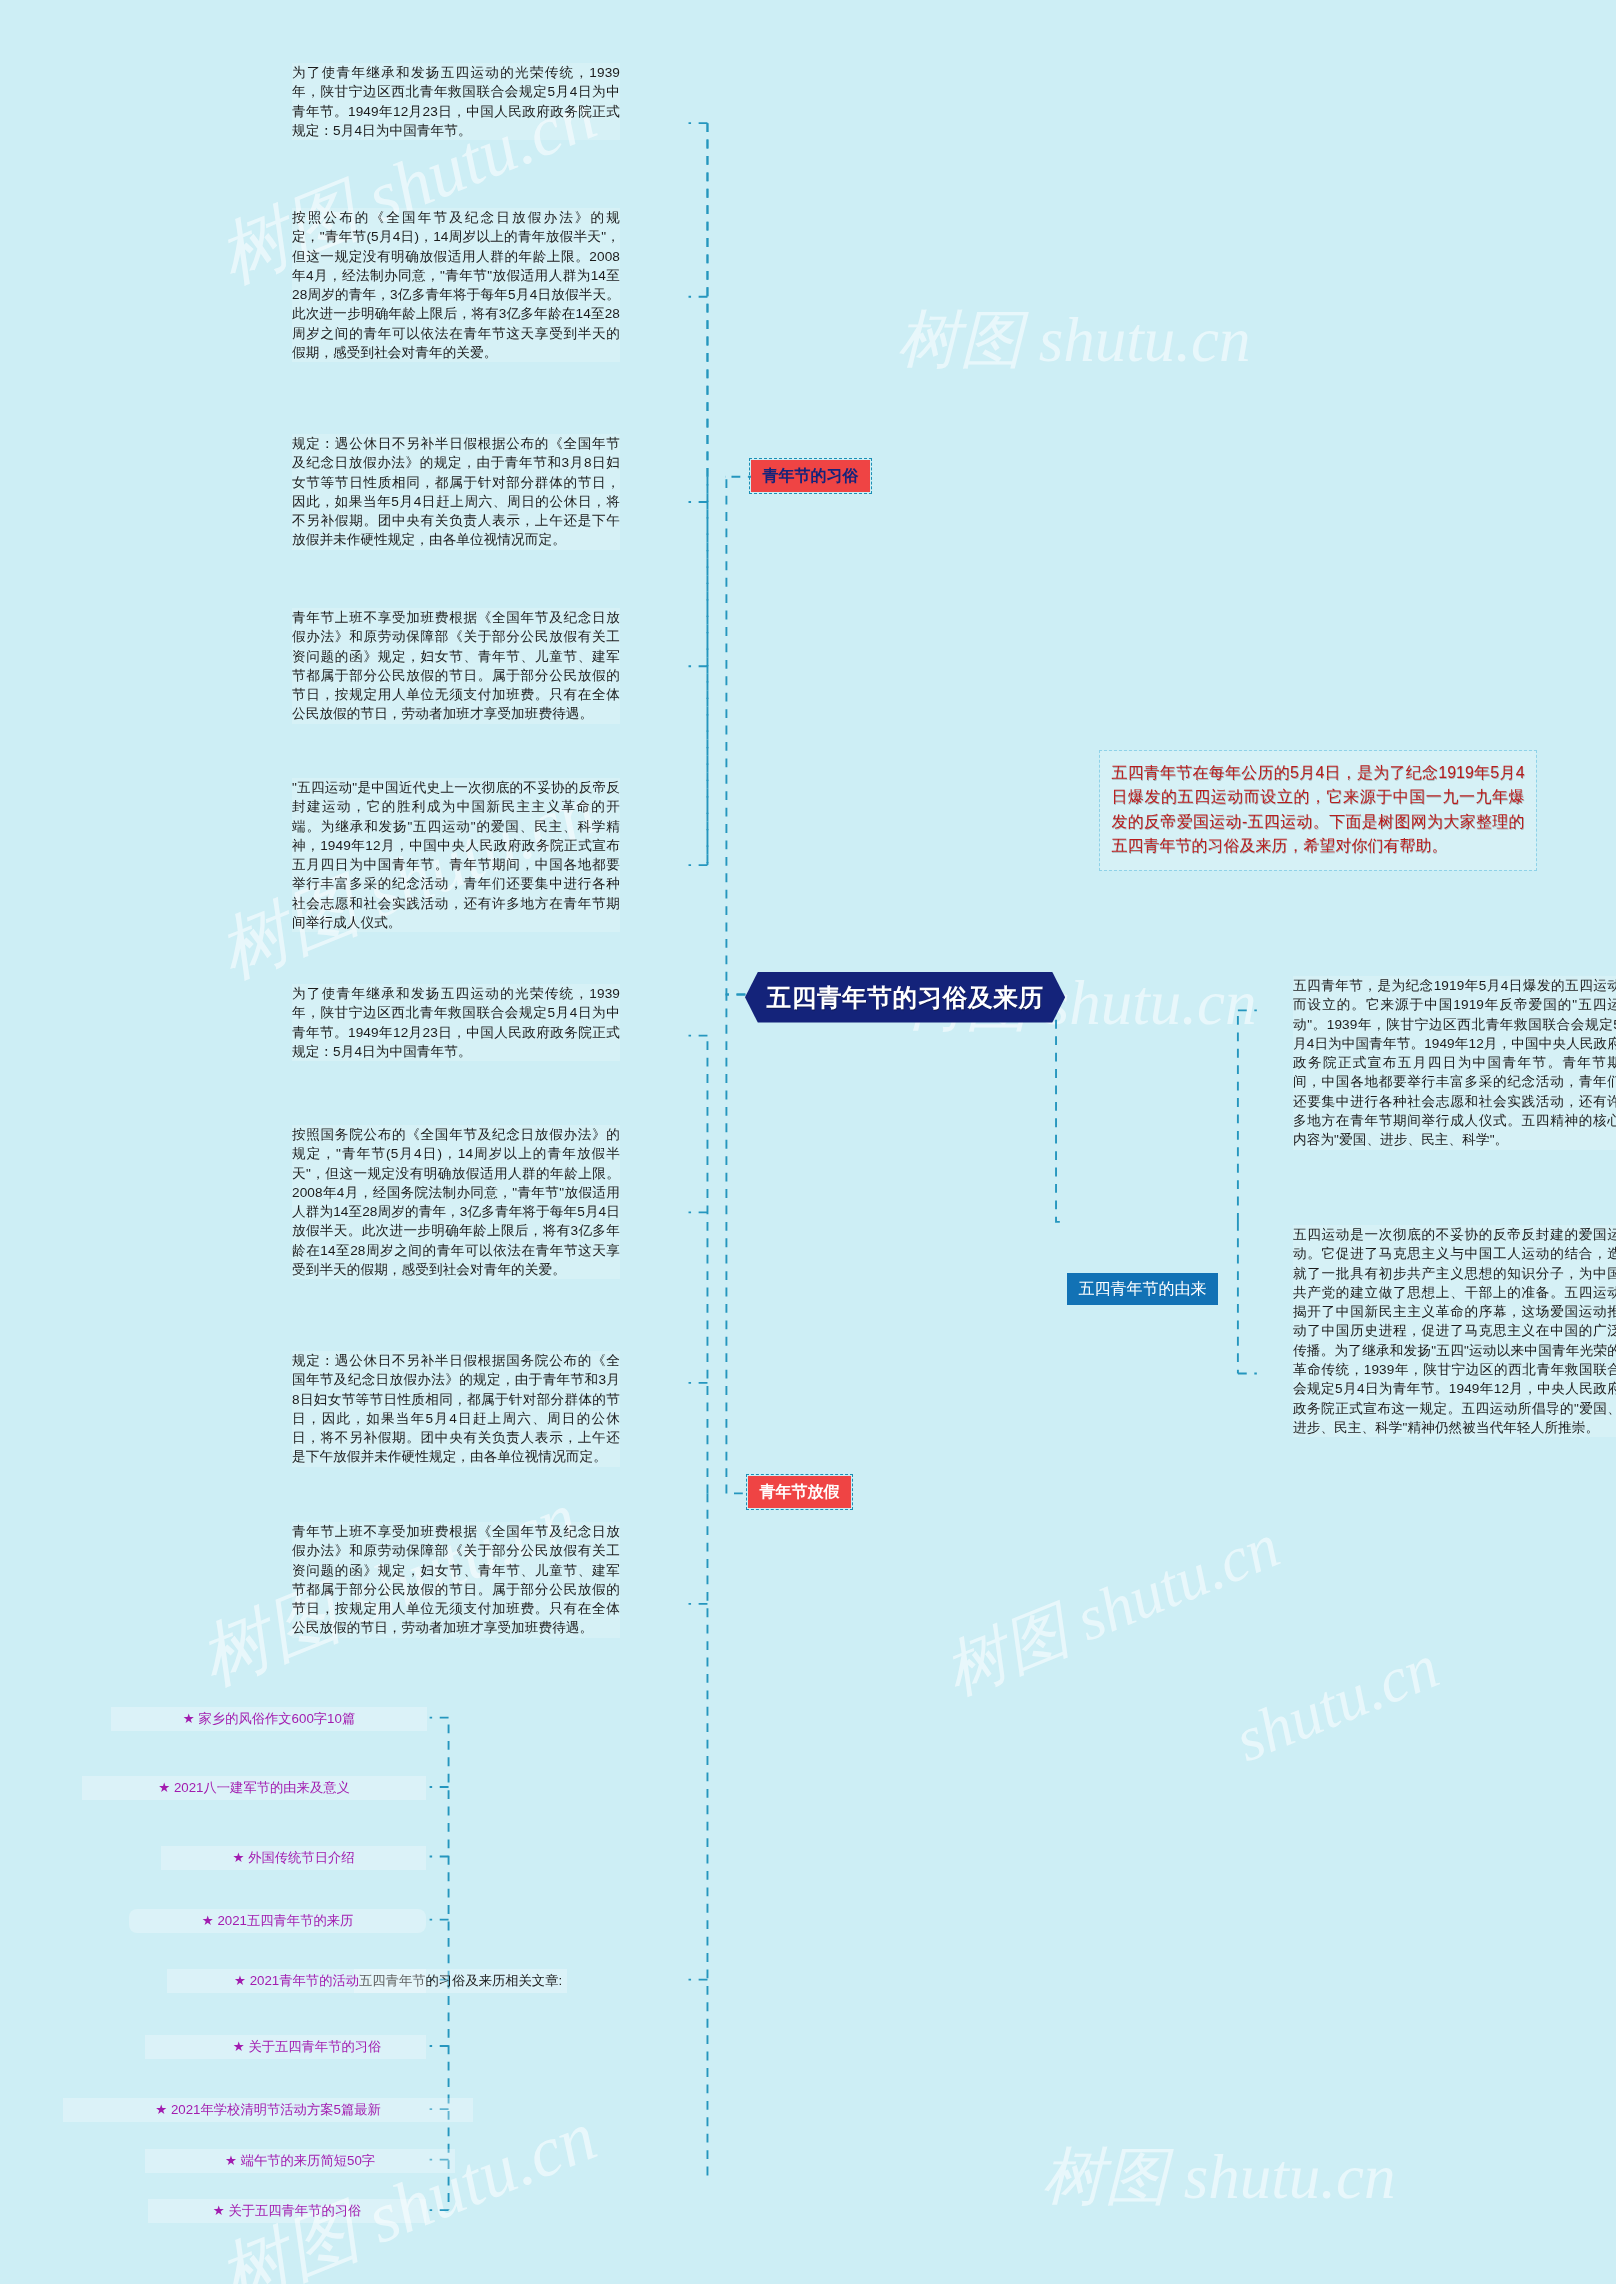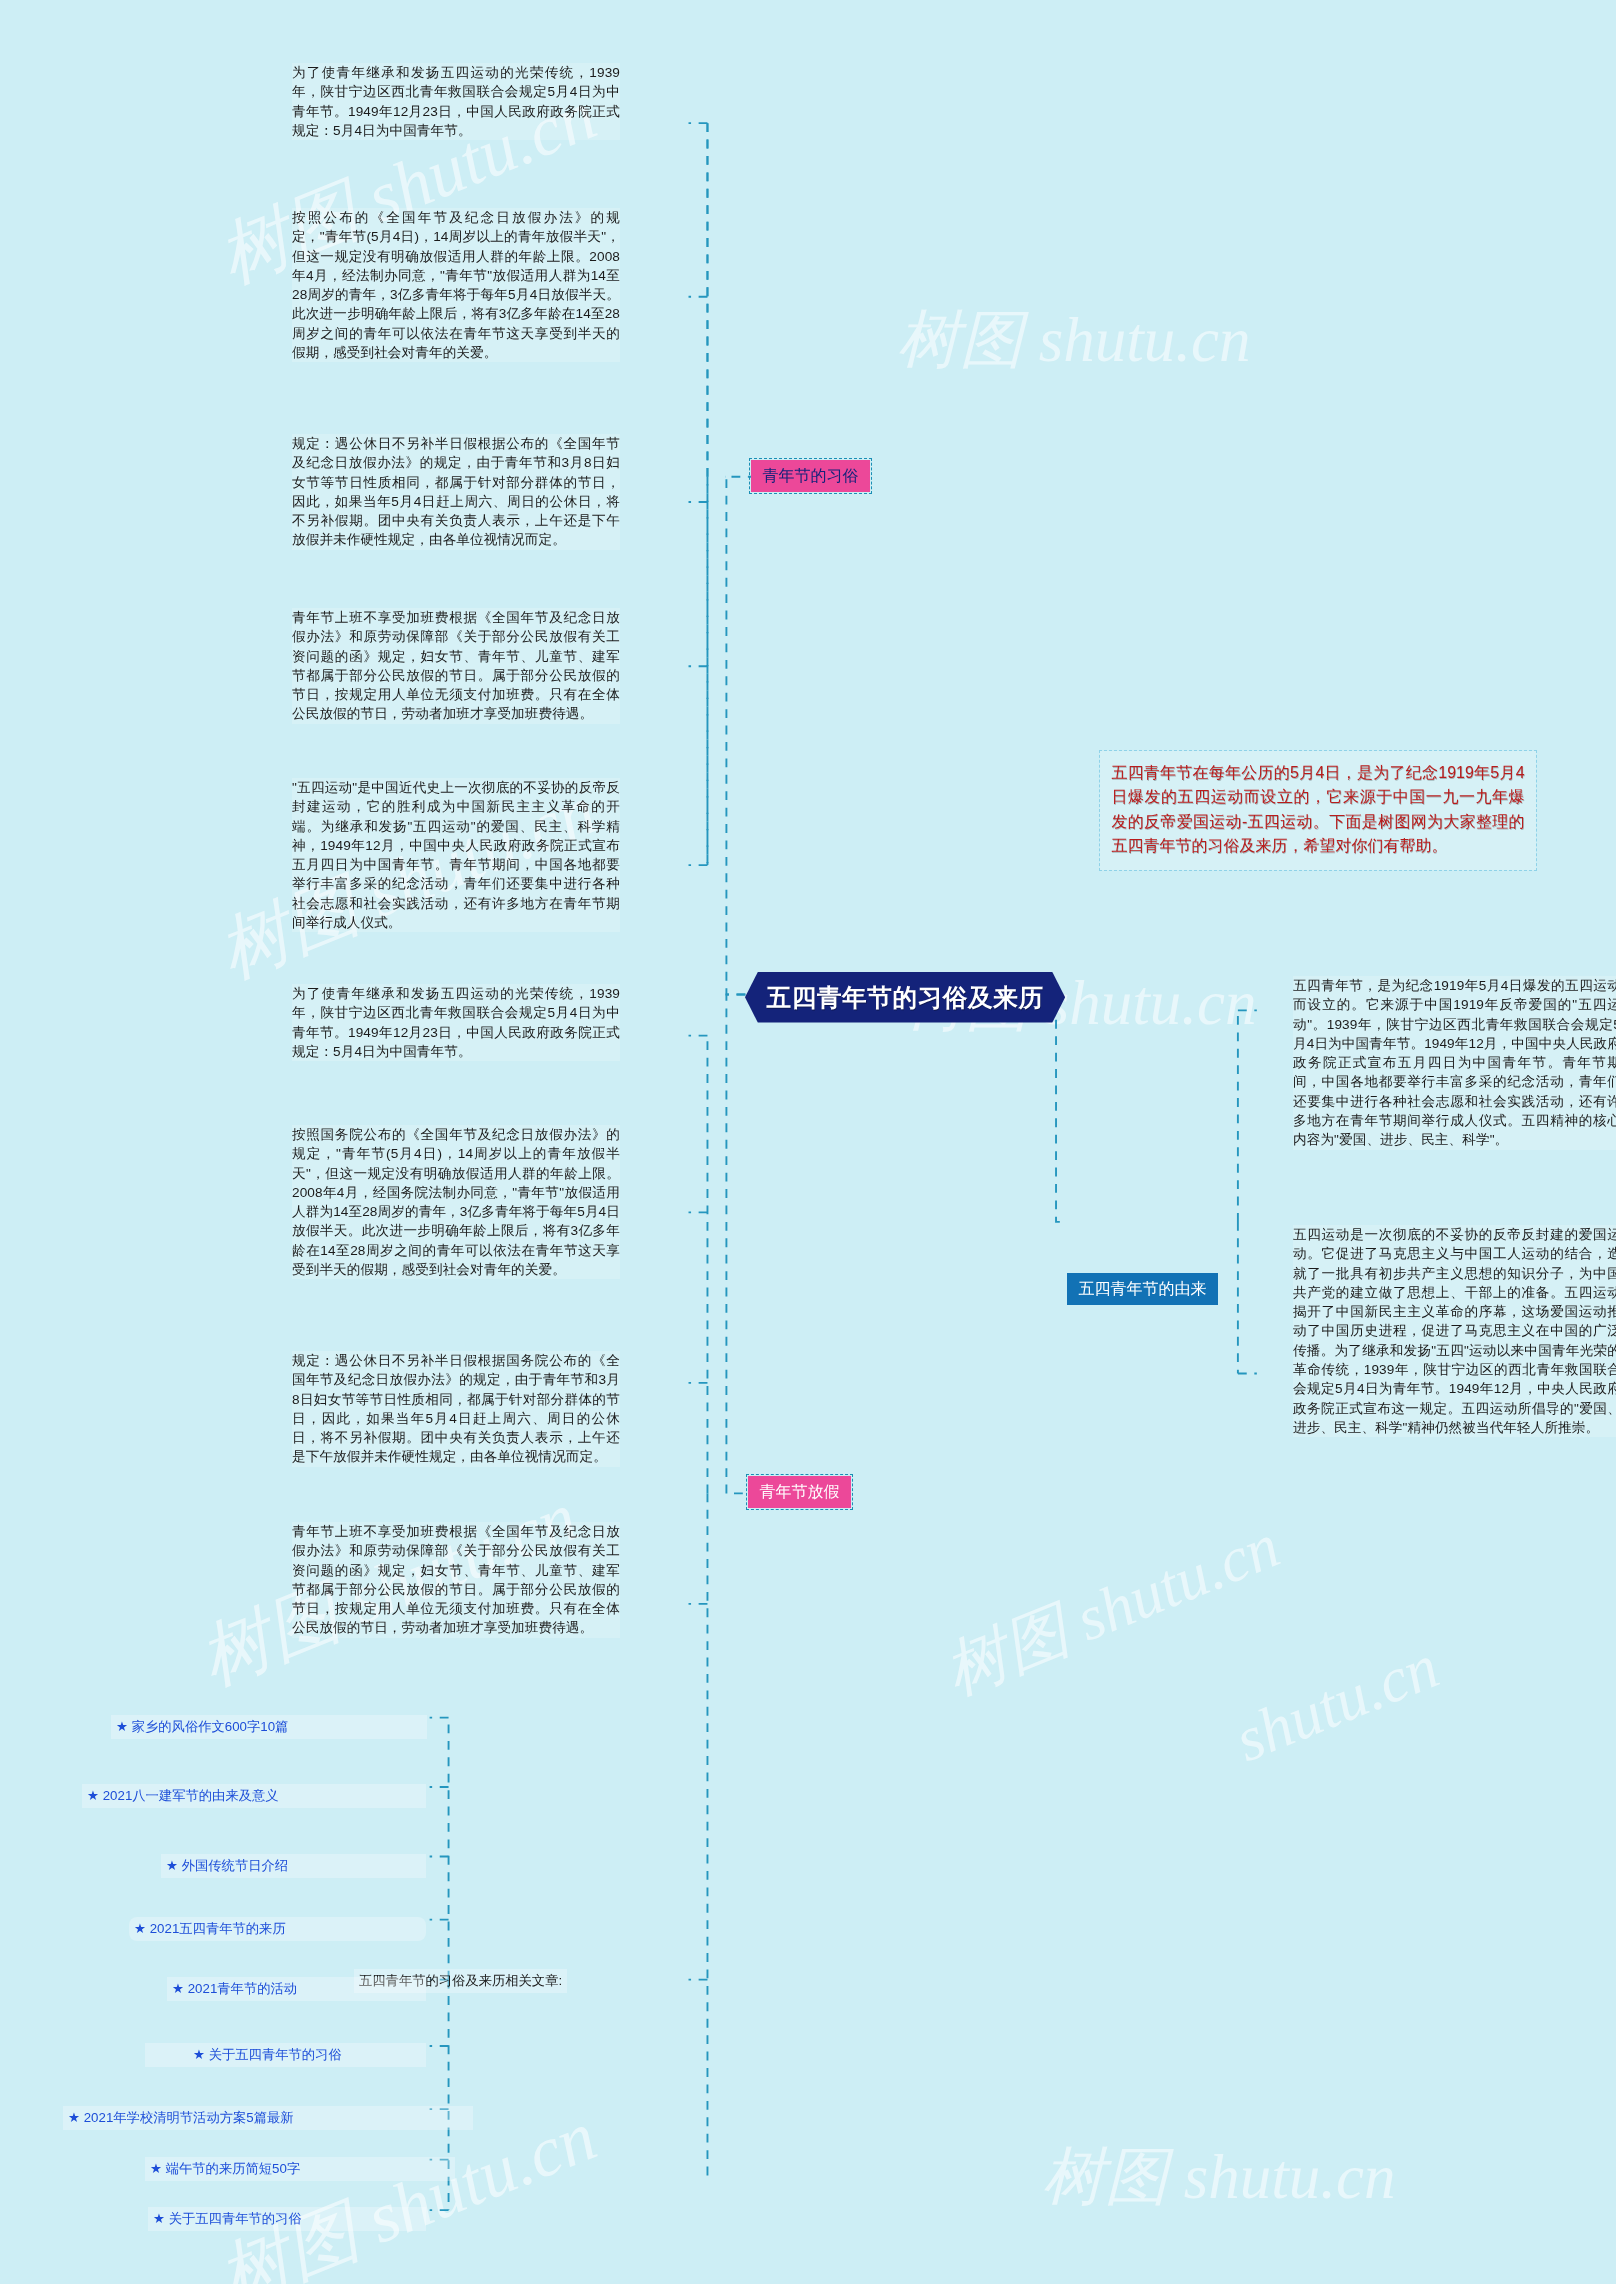--- a/index.html
+++ b/index.html
@@ -47,24 +47,24 @@
     font-weight: 700;
     letter-spacing: 0.6px;
     text-align: center;
     padding: 8.8px 21.5px;
     white-space: nowrap;
     clip-path: polygon(0% 50%, 4% 0%, 96% 0%, 100% 50%, 96% 100%, 4% 100%);
     text-shadow: 0.6px 0.6px 0 rgba(0,0,0,0.35);
   }
 
   .branch-cyan {
-    background: #ec4899;
+    background: #ef4444;
     color: #14237a;
     font-size: 16px;
-    font-weight: 400;
+    font-weight: 700;
     padding: 5.7px 11.4px;
     white-space: nowrap;
     outline: 1.9px dashed #1a8fb5;
     outline-offset: 1.9px;
   }
   .branch-cyan.white-text { color: #ffffff; }
 
   .branch-blue {
     background: #1272b5;
     color: #ffffff;
@@ -81,26 +81,25 @@
     line-height: 1.52;
     padding: 10px 11.4px 11.4px 11.4px;
     text-align: justify;
     outline: 1.3px dashed #8fd2e8;
     outline-offset: 0px;
     text-shadow: 0.6px 0.6px 0 rgba(0,0,0,0.25);
   }
 
   .link-item {
     background: rgba(255,255,255,0.28);
-    color: #1d4ed8;
+    color: #a21caf;
     font-size: 13.3px;
     white-space: nowrap;
     padding: 3.2px 5px;
-    text-align: left;
-    margin-top: 8px;
+    text-align: center;
   }
   .link-item .star { margin-right: 3.8px; }
 
   .rel-title {
     background: rgba(255,255,255,0.28);
     color: #1b1b1b;
     font-size: 13.3px;
     white-space: nowrap;
     padding: 3.2px 5px;
   }

